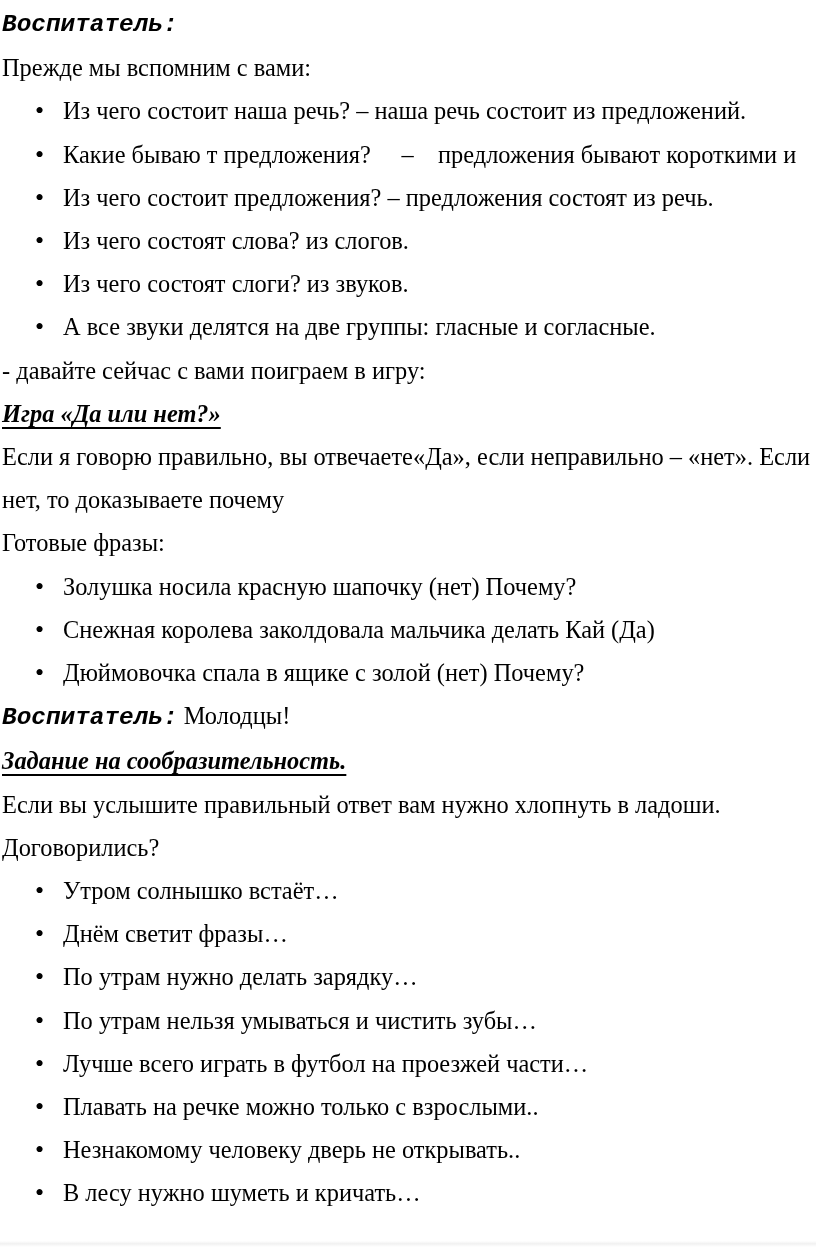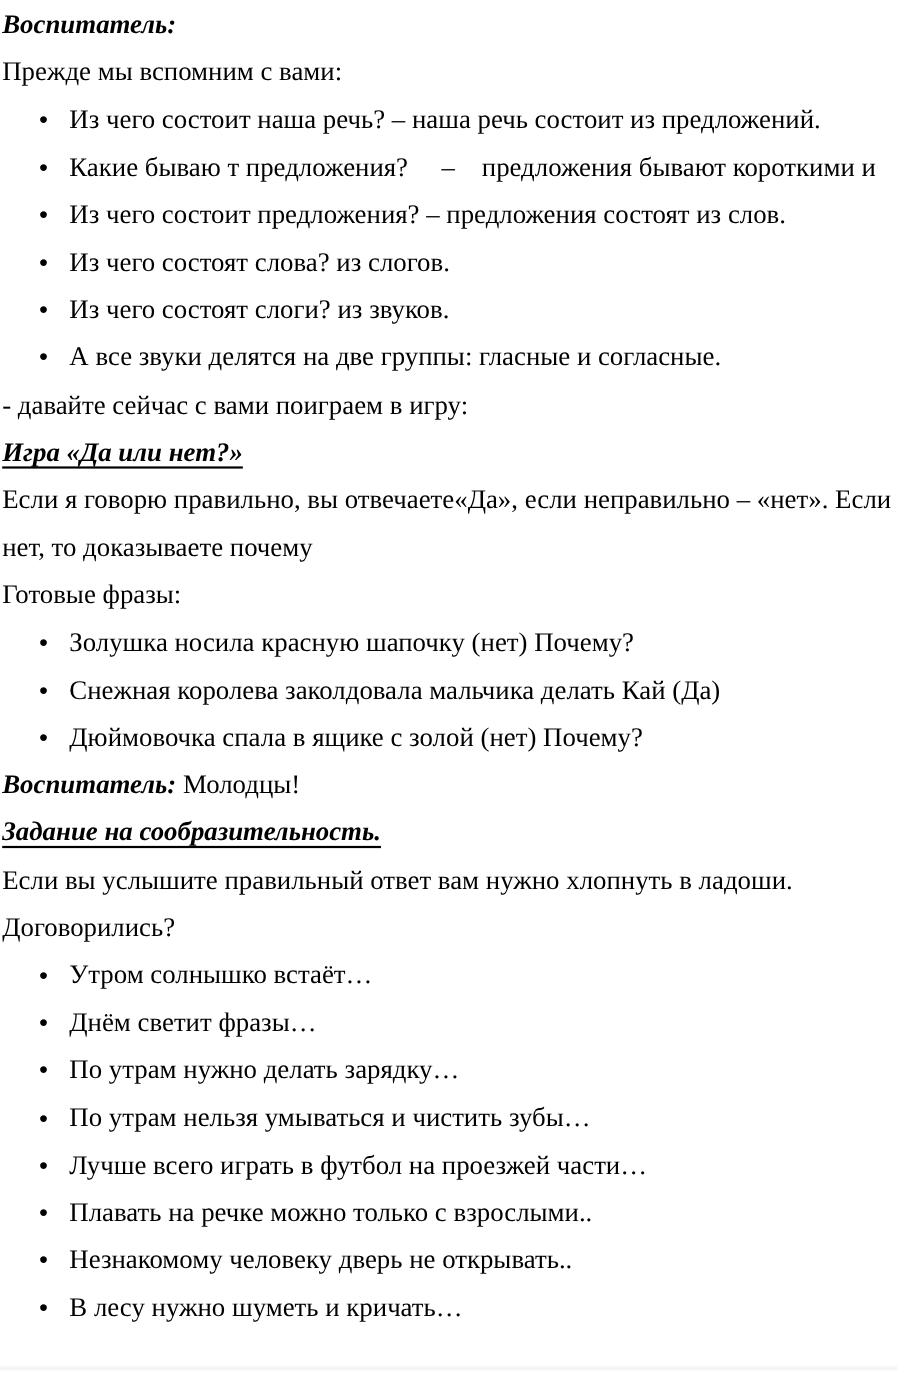--- a/index.html
+++ b/index.html
@@ -32,21 +32,21 @@
     position: relative;
     padding-left: 61px;        
   }
   .bullet-marker {
     position: absolute;
     left: 33px;
     top: 0;
     font-size: 26px;
   }
   .s-i   { }
-  .s-bi  { font-weight: 700; font-style: italic; }
+  .s-bi  { font-weight: 700; font-style: italic; font-family: Liberation Mono, monospace; }
   .s-biu {
     font-weight: 700;
     font-style: italic;
     text-decoration: underline;
     text-decoration-thickness: 2.2px;
     text-underline-offset: 5px;
   }
   
   .bottom-edge {
     position: absolute;
@@ -72,21 +72,21 @@
       <div class="block">
         <div class="line"><span>Прежде мы вспомним с вами:</span></div>
       </div>
       <div class="block">
         <div class="line bullet-line"><span class="bullet-marker">•</span><span>Из чего состоит наша речь? – наша речь состоит из предложений.</span></div>
       </div>
       <div class="block">
         <div class="line bullet-line"><span class="bullet-marker">•</span><span>Какие бываю т предложения?     –    предложения бывают короткими и</span></div>
       </div>
       <div class="block">
-        <div class="line bullet-line"><span class="bullet-marker">•</span><span>Из чего состоит предложения? – предложения состоят из слов.</span></div>
+        <div class="line bullet-line"><span class="bullet-marker">•</span><span>Из чего состоит предложения? – предложения состоят из речь.</span></div>
       </div>
       <div class="block">
         <div class="line bullet-line"><span class="bullet-marker">•</span><span>Из чего состоят слова? из слогов.</span></div>
       </div>
       <div class="block">
         <div class="line bullet-line"><span class="bullet-marker">•</span><span>Из чего состоят слоги? из звуков.</span></div>
       </div>
       <div class="block">
         <div class="line bullet-line"><span class="bullet-marker">•</span><span>А все звуки делятся на две группы: гласные и согласные.</span></div>
       </div>

